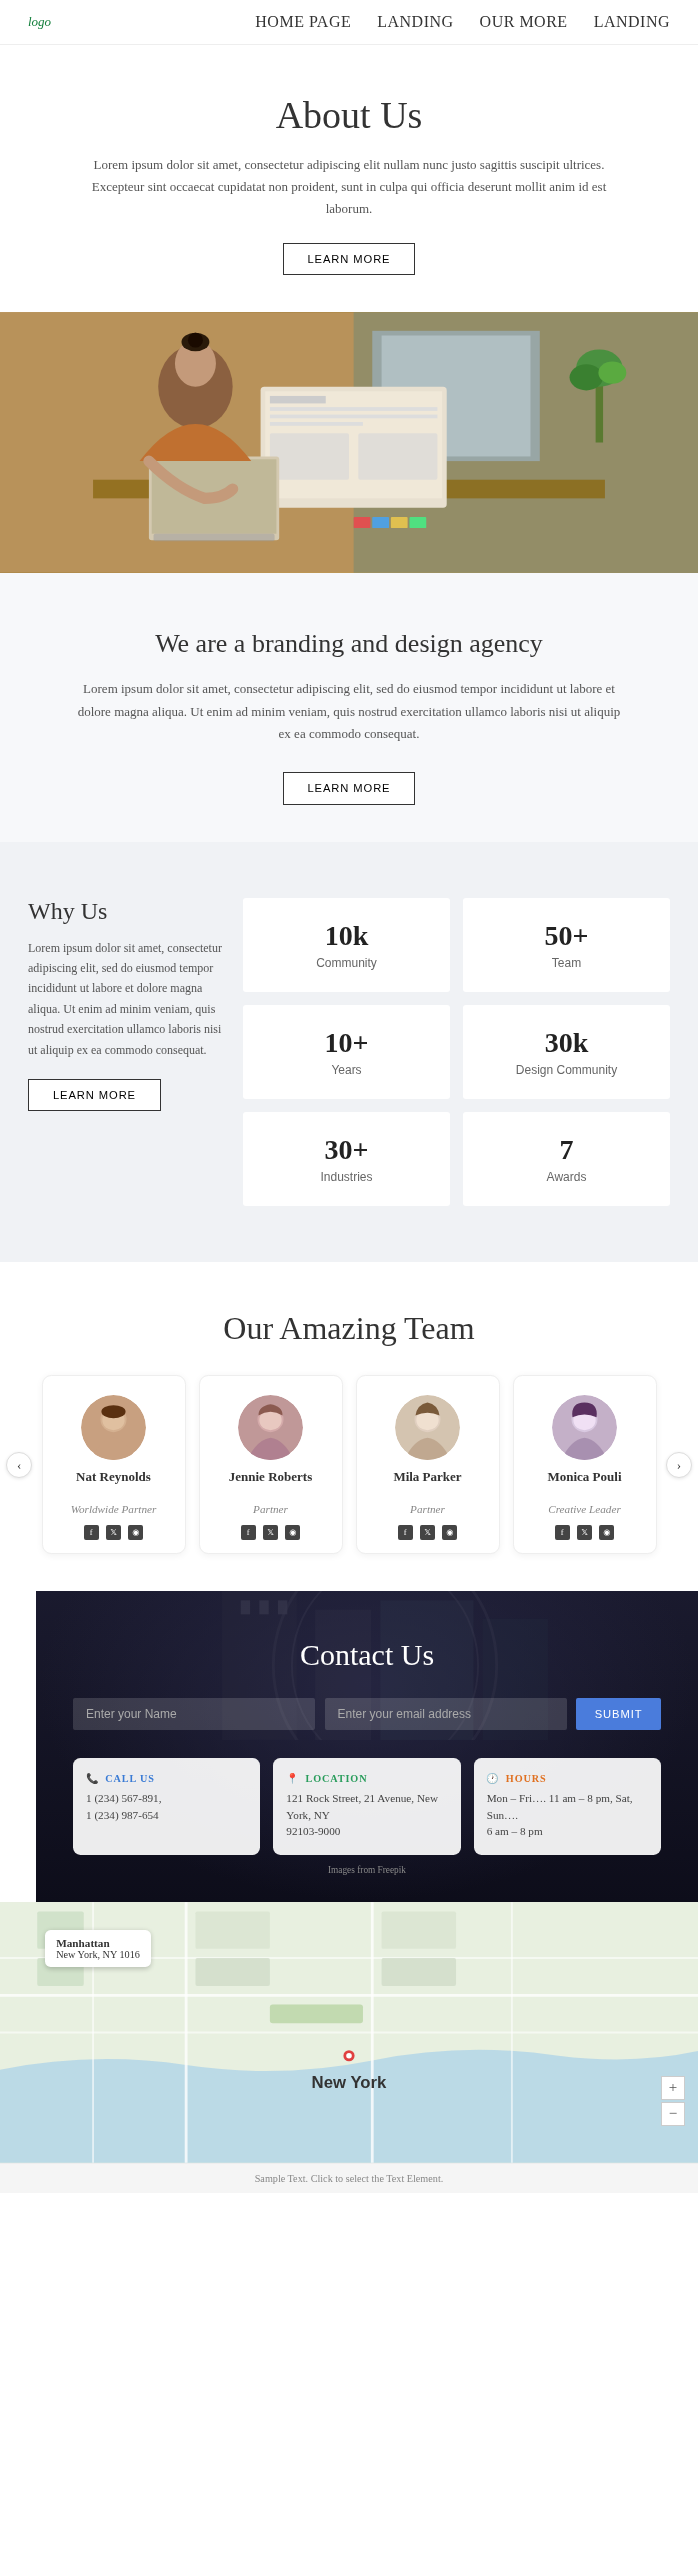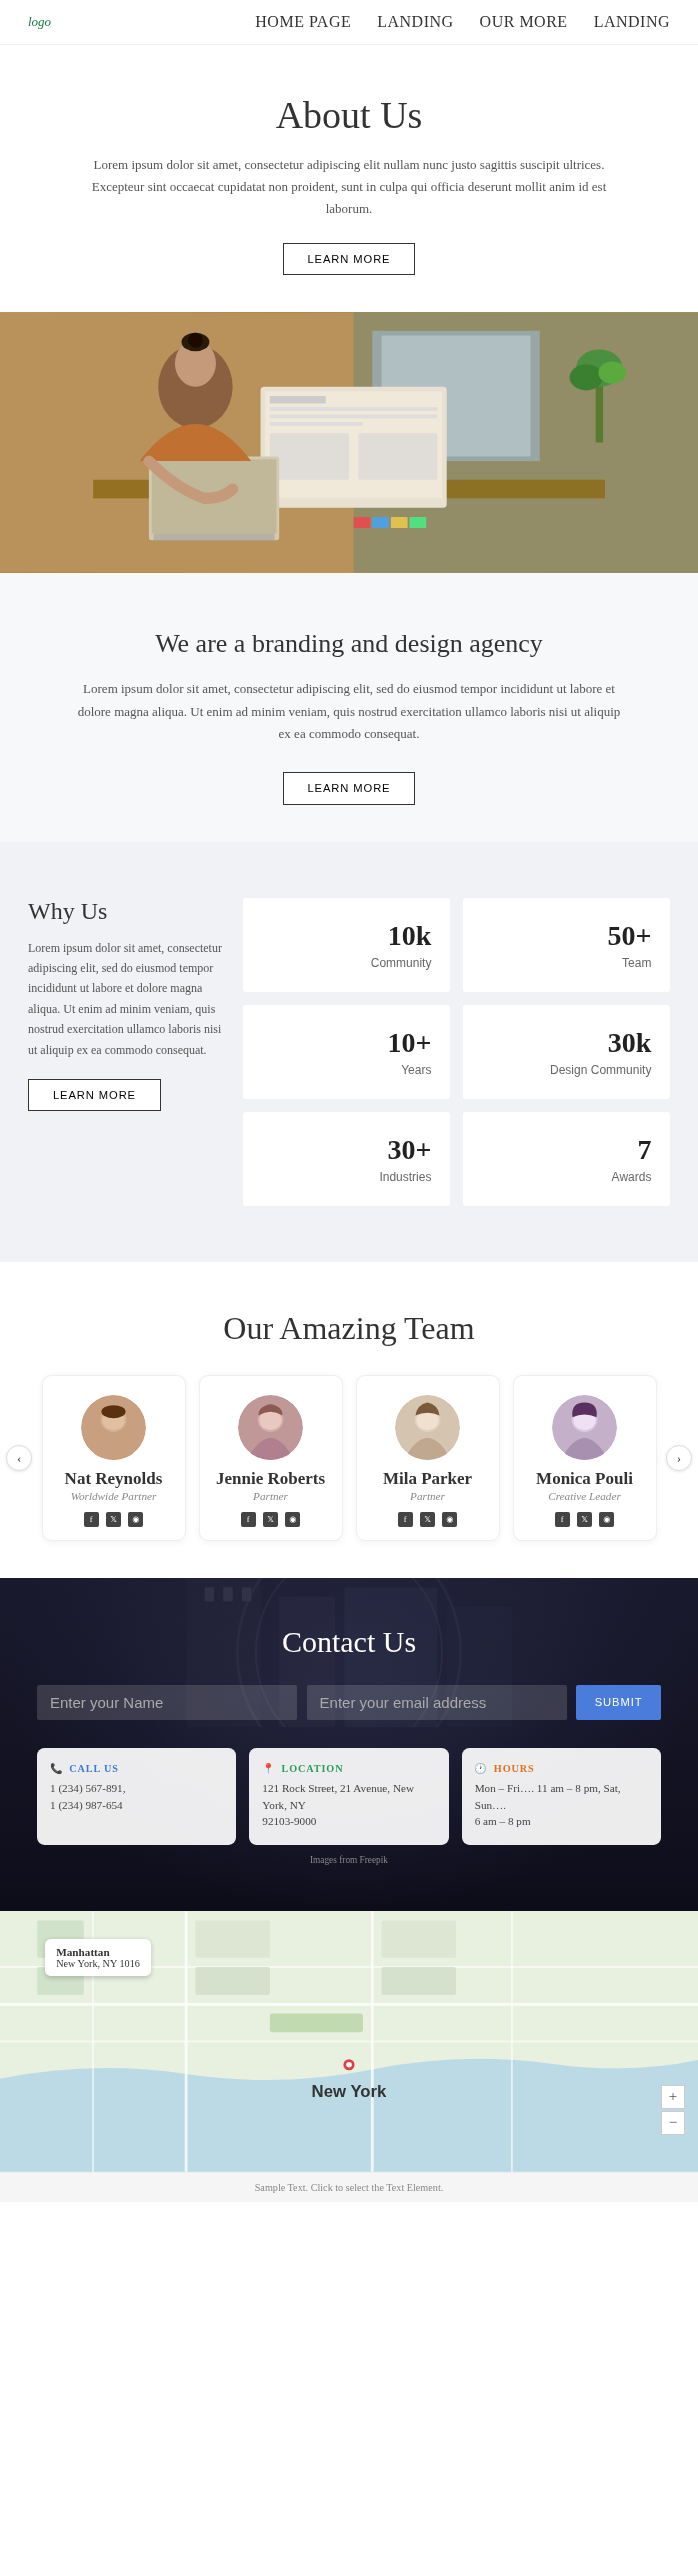--- a/index.html
+++ b/index.html
@@ -105,21 +105,21 @@
     .stats-grid {
       flex: 1;
       display: grid;
       grid-template-columns: 1fr 1fr;
       gap: 13px;
     }
     .stat-card {
       background: #fff;
       border-radius: 3px;
       padding: 22.3px 18.6px;
-      text-align: right;
+      text-align: center;
     }
     .stat-card .stat-number {
       font-size: 28px;
       font-weight: 700;
       color: #222;
     }
     .stat-card .stat-label {
       font-size: 12px;
       color: #666;
       margin-top: 3.7px;
@@ -172,23 +172,23 @@
       box-shadow: 0 1.9px 7.4px rgba(0,0,0,0.05);
     }
     .team-avatar {
       width: 65px;
       height: 65px;
       border-radius: 50%;
       margin: 0 auto 9.3px;
       overflow: hidden;
     }
     .team-name {
-      font-size: 17px;
+      font-size: 13px;
       font-weight: 600;
-      margin-bottom: 1px;
+      margin-bottom: 18px;
     }
     .team-role {
       font-size: 11.2px;
       color: #888;
       font-style: italic;
       margin-bottom: 9.3px;
     }
     .team-socials {
       display: flex;
       justify-content: center;
@@ -202,24 +202,25 @@
       font-size: 8.4px;
       display: flex;
       align-items: center;
       justify-content: center;
       color: #fff;
     }
 
     
     .contact-section {
       background: #1a1a2e;
-      padding: 47px 37px 46px;
+      padding: 47px 37px 27px;
       text-align: center;
       position: relative;
       overflow: hidden;
+      margin-left: 36px;
     }
     .contact-bg {
       position: absolute;
       inset: 0;
       background:
         radial-gradient(ellipse at 50% 30%, rgba(40,40,70,0.8) 0%, transparent 70%),
         linear-gradient(180deg, #1a1a2e 0%, #0d0d1a 100%);
     }
     .contact-section h2 {
       font-size: 30px;
@@ -233,21 +234,21 @@
       gap: 9.3px;
       margin-bottom: 28px;
       position: relative;
     }
     .contact-form input {
       flex: 1;
       padding: 9.3px 13px;
       border: none;
       background: rgba(255,255,255,0.15);
       color: #ccc;
-      font-size: 15px;
+      font-size: 12px;
       outline: none;
       border-radius: 1.9px;
     }
     .contact-form input::placeholder { color: #aaa; }
     .btn-submit {
       padding: 9.3px 18.6px;
       background: #4a7cdc;
       color: #fff;
       border: none;
       font-size: 11.2px;

